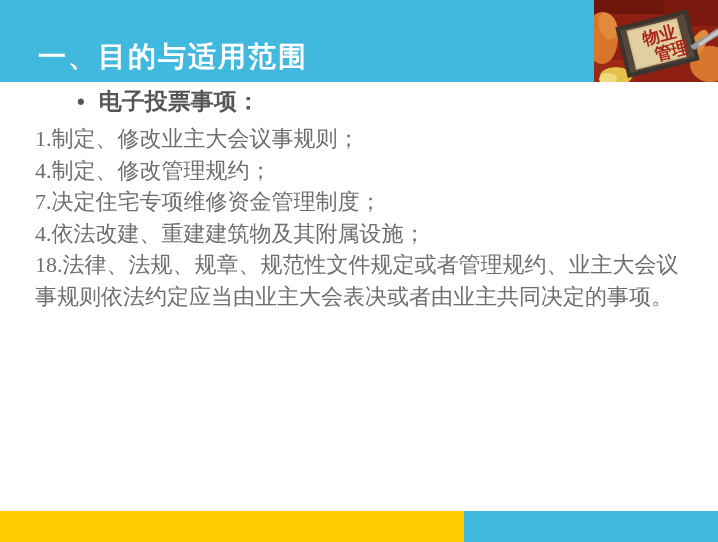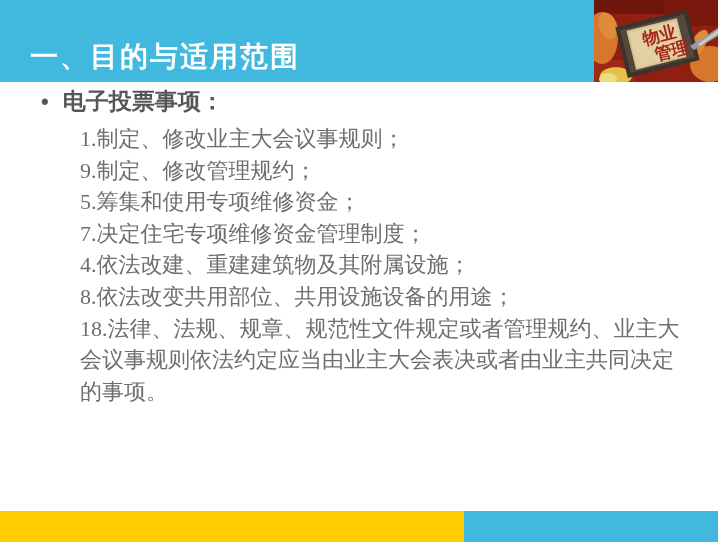--- a/index.html
+++ b/index.html
@@ -19,21 +19,21 @@
   }
   .slide{position:absolute;inset:0;width:718px;height:542px;background:#fff;}
 
   
   .header-bar{
     position:absolute;left:0;top:0;
     width:594px;height:82px;
     background:var(--accent-cyan);
   }
   .page-title{
-    position:absolute;left:30px;top:38px;
+    position:absolute;left:38px;top:38px;
     margin:0;
     font-size:28px;font-weight:bold;
     letter-spacing:2px;
     color:var(--title-text);
     font-family:"Liberation Sans",sans-serif;
   }
   .corner-image{
     position:absolute;left:594px;top:0;
     width:124px;height:82px;
     overflow:hidden;
@@ -42,40 +42,40 @@
 
   
   .content{
     position:absolute;left:35px;top:86px;
     width:650px;
   }
   .bullet-line{
     height:34px;line-height:30px;
     color:var(--heading-text);
     white-space:nowrap;
+    margin-left:36px;
   }
   .bullet-dot{
     display:inline-block;
     font-size:22px;font-weight:bold;
     margin-left:6px;margin-right:14px;
     color:var(--heading-text);
   }
   .bullet-heading{
     font-size:23px;font-weight:bold;
     color:var(--heading-text);
     font-family:"Liberation Sans",sans-serif;
   }
   .items{margin:3px 0 0 0;padding:0;}
   .list-item{
     font-size:22px;
     line-height:31.6px;
     color:var(--body-text);
     font-family:"Liberation Serif","DejaVu Serif",serif;
     letter-spacing:0;
-    margin-left:45px;
   }
 
   
   .footer-bar-yellow{
     position:absolute;left:0;bottom:0;
     width:464px;height:31px;
     background:var(--accent-yellow);
   }
   .footer-bar-cyan{
     position:absolute;left:464px;bottom:0;
@@ -124,25 +124,23 @@
       <polygon points="124,30 104,44 106,46 124,34" fill="#C9C9C9"></polygon>
     </svg>
   </div>
 
   <div class="content">
     <div class="bullet-line">
       <span class="bullet-dot">•</span><span class="bullet-heading">电子投票事项：</span>
     </div>
     <div class="items">
       <div class="list-item">1.制定、修改业主大会议事规则；</div>
-      <div class="list-item">9.制定、修改管理规约；</div>
-      <div class="list-item">5.筹集和使用专项维修资金；</div>
+      <div class="list-item">4.制定、修改管理规约；</div>
       <div class="list-item">7.决定住宅专项维修资金管理制度；</div>
       <div class="list-item">4.依法改建、重建建筑物及其附属设施；</div>
-      <div class="list-item">8.依法改变共用部位、共用设施设备的用途；</div>
       <div class="list-item">18.法律、法规、规章、规范性文件规定或者管理规约、业主大会议事规则依法约定应当由业主大会表决或者由业主共同决定的事项。</div>
     </div>
   </div>
 
   <div class="footer-bar-yellow"></div>
   <div class="footer-bar-cyan"></div>
 
 </div>
 
 </body></html>

